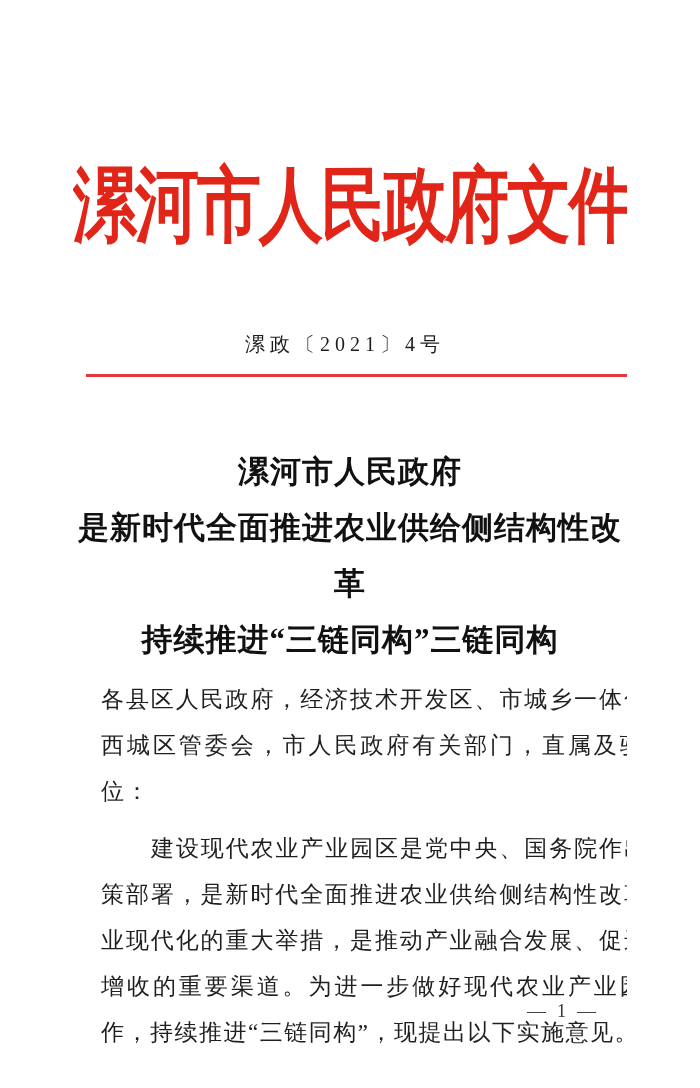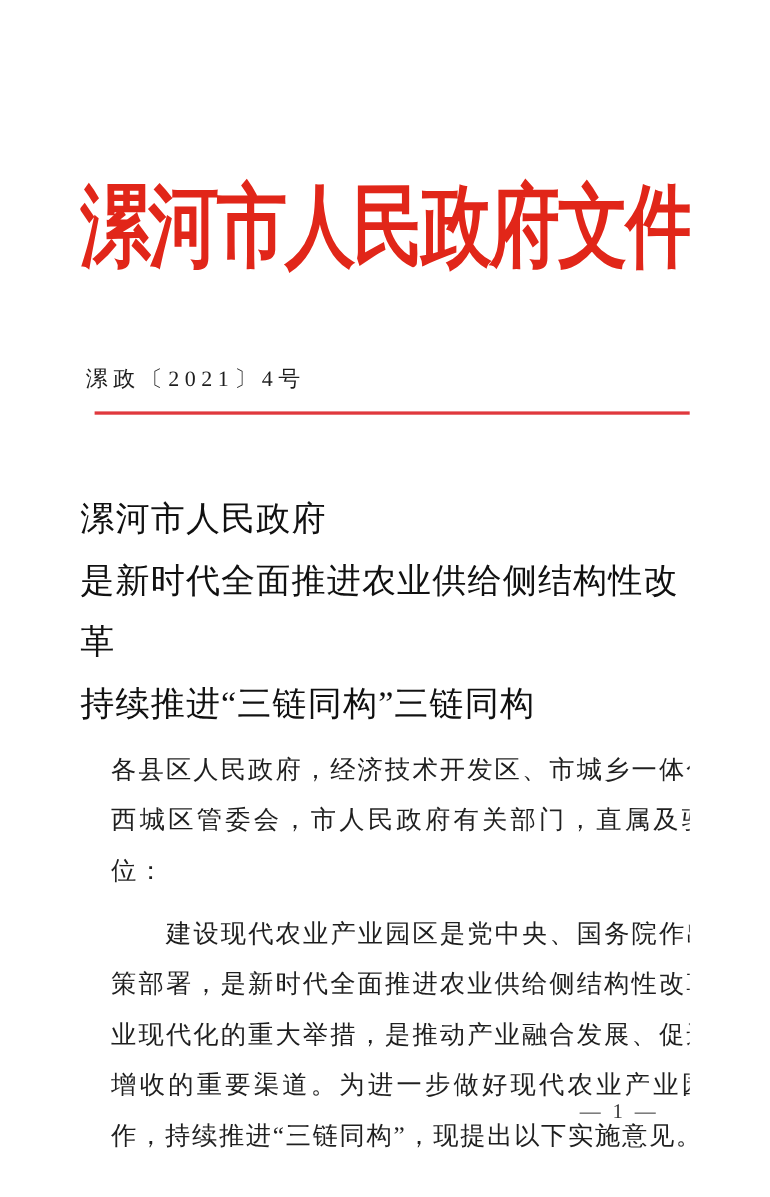--- a/index.html
+++ b/index.html
@@ -29,42 +29,43 @@
     white-space: nowrap;
     transform: scaleY(1.28);
     transform-origin: center top;
   }
   
   .doc-number {
     position: absolute;
     top: 331px;
     left: 0;
     right: 15px;
-    text-align: left;
+    text-align: center;
     font-size: 20px;
     letter-spacing: 5px;
     padding-left: 5px;
     color: #1d1d1d;
   }
   
   .divider {
     position: absolute;
     top: 374px;
     left: 13px;
     width: 674px;
     height: 3px;
   }
   
   .title-block {
     position: absolute;
     top: 444px;
     left: 0;
     right: 0;
+    text-align: center;
     color: #111111;
-    font-weight: normal;
+    font-weight: bold;
   }
   .title-line {
     font-size: 31px;
     line-height: 56px;
     letter-spacing: 1px;
   }
   
   .body-text {
     position: absolute;
     top: 666px;

